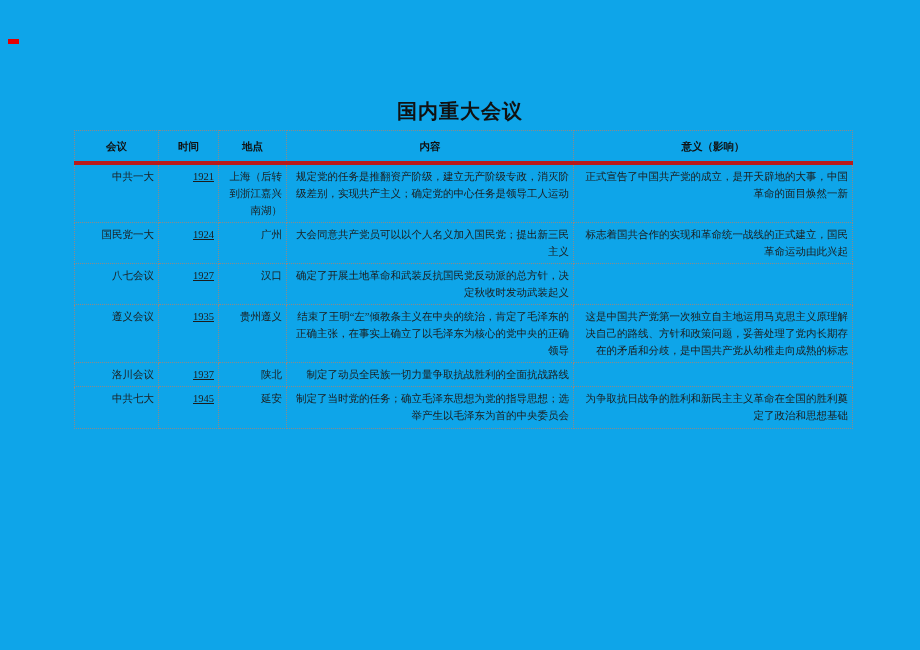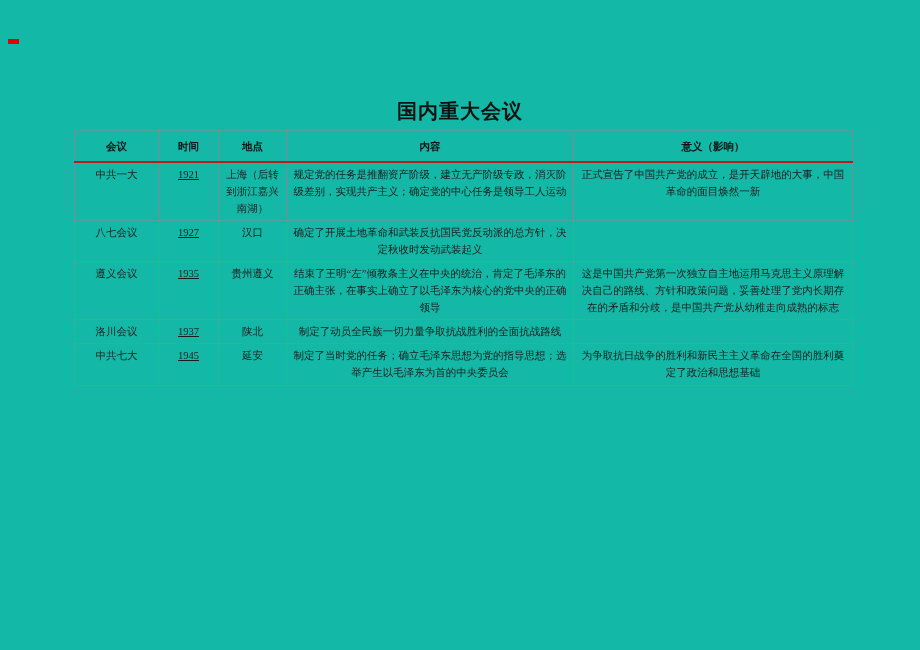--- a/index.html
+++ b/index.html
@@ -4,21 +4,21 @@
 <style>
   html, body {
     margin: 0;
     padding: 0;
     background: #ffffff;
   }
   .page {
     position: relative;
     width: 920px;
     height: 650px;
-    background: #14b8a6;
+    background: #0ea5e9;
     overflow: hidden;
     font-family: "Liberation Serif", "DejaVu Serif", serif;
     color: #1c1c1c;
   }
   .red-mark {
     position: absolute;
     left: 8px;
     top: 39px;
     width: 11px;
     height: 5px;
@@ -48,30 +48,30 @@
   table.meetings col.c-meeting { width: 84px; }
   table.meetings col.c-year    { width: 60px; }
   table.meetings col.c-place   { width: 68px; }
   table.meetings col.c-content { width: 287px; }
   table.meetings col.c-signif  { width: 279px; }
   table.meetings th,
   table.meetings td {
     border: 1px dotted #8a8a8a;
     padding: 3px 4px;
     vertical-align: top;
-    text-align: center;
+    text-align: right;
     word-break: break-all;
     overflow-wrap: break-word;
   }
   table.meetings thead th {
     text-align: center;
     font-weight: bold;
     vertical-align: middle;
     height: 24px;
-    border-bottom: 2px solid #b91c1c;
+    border-bottom: 4px solid #b91c1c;
     color: #111111;
   }
   table.meetings td.cell-year {
     font-family: "Liberation Serif", "DejaVu Serif", serif;
     text-decoration: underline;
   }
 </style>
 </head>
 <body>
 
@@ -99,20 +99,27 @@
       </tr>
     </thead>
     <tbody>
       <tr style="height:55px">
         <td class="cell-meeting">中共一大</td>
         <td class="cell-year">1921</td>
         <td class="cell-place">上海（后转到浙江嘉兴南湖）</td>
         <td class="cell-content">规定党的任务是推翻资产阶级，建立无产阶级专政，消灭阶级差别，实现共产主义；确定党的中心任务是领导工人运动</td>
         <td class="cell-signif">正式宣告了中国共产党的成立，是开天辟地的大事，中国革命的面目焕然一新</td>
       </tr>
+      <tr style="height:37px">
+        <td class="cell-meeting">国民党一大</td>
+        <td class="cell-year">1924</td>
+        <td class="cell-place">广州</td>
+        <td class="cell-content">大会同意共产党员可以以个人名义加入国民党；提出新三民主义</td>
+        <td class="cell-signif">标志着国共合作的实现和革命统一战线的正式建立，国民革命运动由此兴起</td>
+      </tr>
       <tr style="height:30px">
         <td class="cell-meeting">八七会议</td>
         <td class="cell-year">1927</td>
         <td class="cell-place">汉口</td>
         <td class="cell-content">确定了开展土地革命和武装反抗国民党反动派的总方针，决定秋收时发动武装起义</td>
         <td class="cell-signif"></td>
       </tr>
       <tr style="height:49px">
         <td class="cell-meeting">遵义会议</td>
         <td class="cell-year">1935</td>

